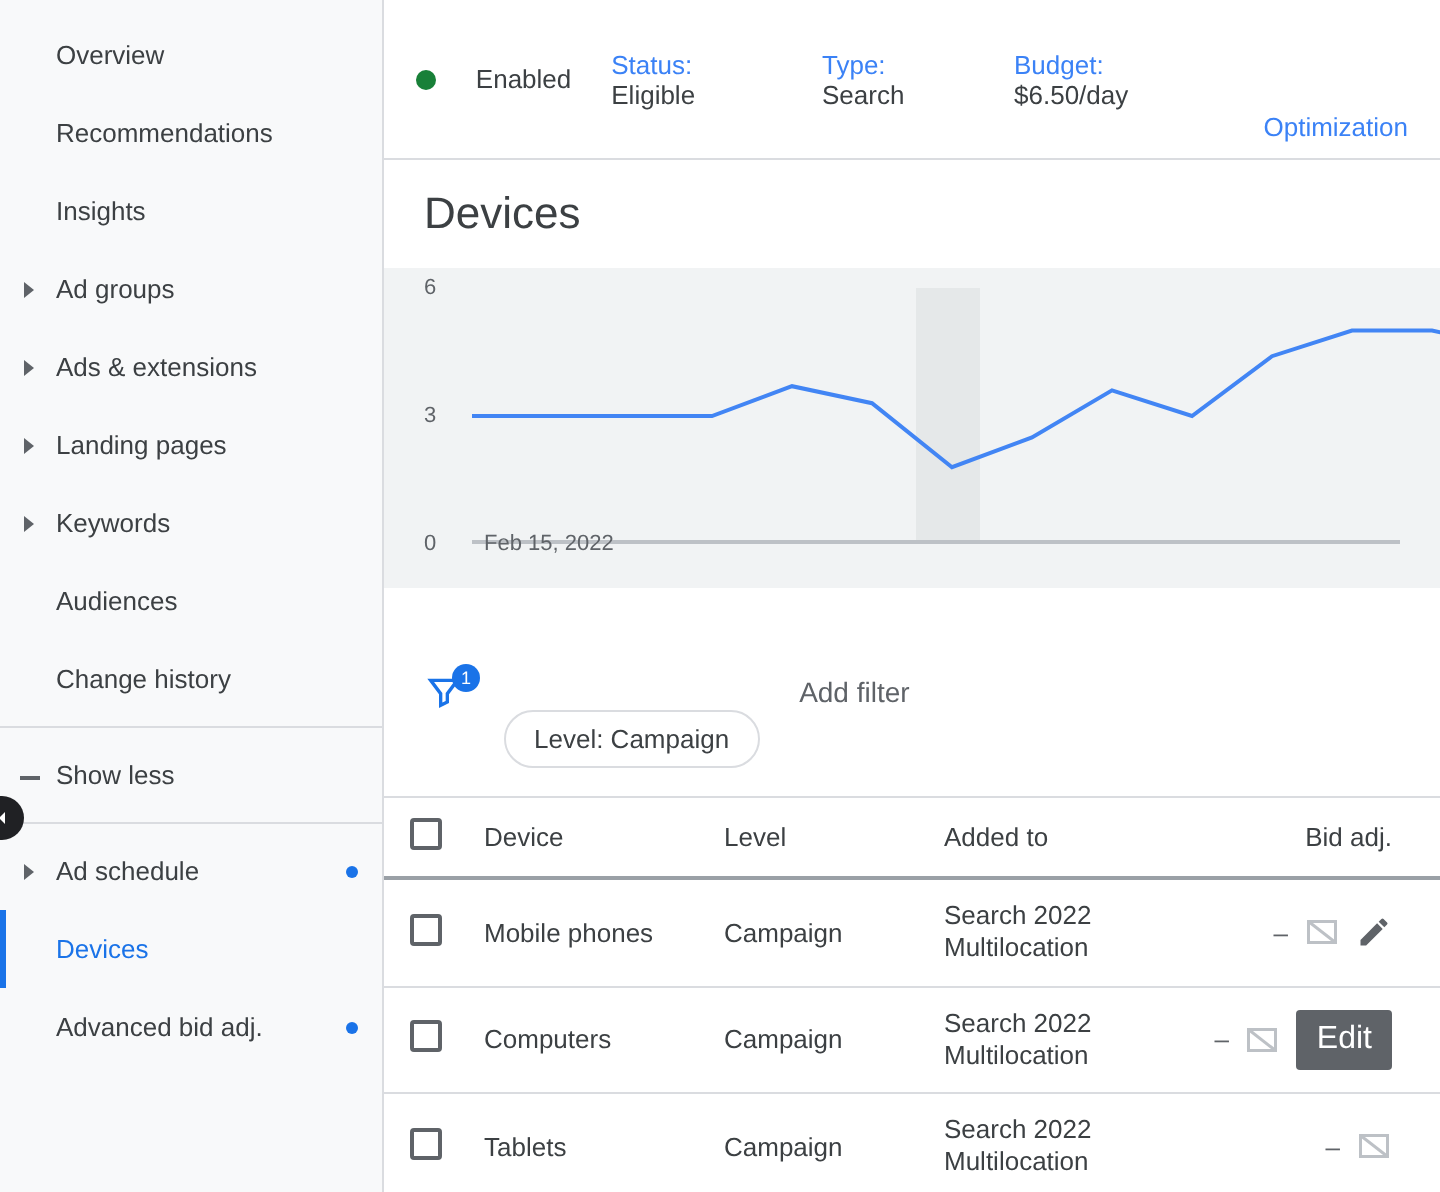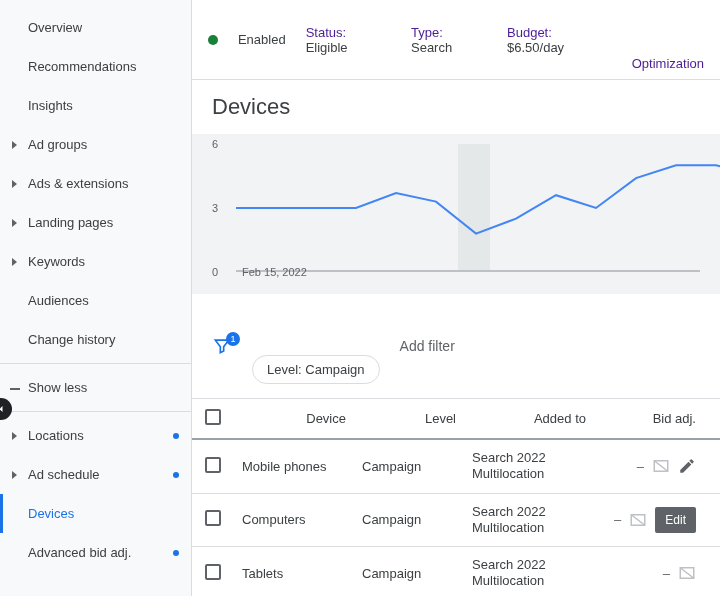--- a/index.html
+++ b/index.html
@@ -14,21 +14,21 @@
   .side-item.active { color: #1a73e8; font-weight: 500; }
   .side-item.active::after { content: ''; position: absolute; left: 0; top: 0; bottom: 0; width: 3px; background: #1a73e8; }
   .side-sep { border-top: 1px solid #dadce0; margin: 4px 0; }
   .show-less { display: flex; align-items: center; padding: 12px 12px 12px 28px; font-size: 13px; color: #3c4043; cursor: pointer; position: relative; }
   .show-less::before { content: ''; position: absolute; left: 10px; top: 50%; width: 10px; height: 2px; background: #5f6368; }
 
   
   .main { flex: 1; display: flex; flex-direction: column; background: #fff; position: relative; overflow: hidden; }
   .topbar { display: flex; align-items: center; gap: 20px; padding: 8px 16px; font-size: 13px; color: #5f6368; border-bottom: 1px solid #dadce0; }
   .topbar .green-dot { width: 10px; height: 10px; border-radius: 50%; background: #188038; }
-  .topbar .lbl { color: #4c1d95; margin-top: 48px; }
+  .topbar .lbl { color: #3b82f6; margin-top: 48px; }
   .topbar .val { color: #3c4043; font-weight: 500; }
   .title { font-size: 22px; padding: 14px 20px; color: #3c4043; }
 
   .chart-area { background: #f1f3f4; padding: 10px 20px 0 20px; height: 180px; position: relative; }
   .chart-inner { position: relative; height: 150px; }
   .band { position: absolute; top: 0; bottom: 22px; left: 246px; width: 32px; background: rgba(128,134,139,0.10); }
   .ytick { position: absolute; left: 0; font-size: 11px; color: #5f6368; transform: translateY(-50%); }
   svg.chart-path { position: absolute; left: 24px; top: 0; right: 0; height: 128px; }
   .axis-line { position: absolute; left: 24px; right: 0; bottom: 22px; height: 2px; background: #bdc1c6; }
   .xdate { position: absolute; left: 30px; bottom: 16px; font-size: 11px; color: #5f6368; }
@@ -37,32 +37,32 @@
   .filterbar { display: flex; align-items: center; gap: 20px; padding: 14px 20px; border-bottom: 1px solid #dadce0; }
   .funnel { position: relative; width: 20px; height: 20px; }
   .funnel svg { width: 20px; height: 20px; }
   .funnel .badge { position: absolute; top: -4px; right: -8px; background: #1a73e8; color: #fff; width: 14px; height: 14px; border-radius: 50%; font-size: 9px; display: flex; align-items: center; justify-content: center; }
   .chip { border: 1px solid #dadce0; border-radius: 16px; padding: 6px 14px; font-size: 13px; color: #3c4043; cursor: pointer; margin-top: 47px; }
   .addfilter { color: #5f6368; font-size: 14px; cursor: pointer; }
 
   
   table.data { width: 100%; border-collapse: collapse; table-layout: fixed; }
   table.data th, table.data td { border-bottom: 1px solid #dadce0; padding: 10px 8px; text-align: left; font-size: 13px; color: #3c4043; vertical-align: middle; }
-  table.data thead th { font-weight: 500; border-bottom: 2px solid #9aa0a6; text-align: right; }
+  table.data thead th { font-weight: 500; border-bottom: 2px solid #9aa0a6; }
   table.data thead tr th:nth-child(1),
   table.data tbody tr td:nth-child(1) { width: 42px; text-align: center; }
   table.data th.bidadj, table.data td.bidadj { text-align: right; padding-right: 24px; }
   .small { font-size: 12px; }
   .cell2 { line-height: 1.25; }
   .actioncell { display: flex; align-items: center; justify-content: flex-end; gap: 8px; }
   .dash { color: #5f6368; font-weight: 400; }
   .noicon { width: 18px; height: 18px; }
   .noicon svg { width: 18px; height: 18px; }
   .pencil { width: 18px; height: 18px; color: #5f6368; cursor: pointer; }
-  .editbox { background: #5f6368; color: #fff; padding: 6px 10px; font-size: 12px; border-radius: 2px; cursor: pointer; text-align: right; }
+  .editbox { background: #5f6368; color: #fff; padding: 6px 10px; font-size: 16px; border-radius: 2px; cursor: pointer; text-align: right; }
   .checkbox-box { width: 16px; height: 16px; border: 2px solid #5f6368; border-radius: 2px; display: inline-block; cursor: pointer; }
   .info-circle { width: 16px; height: 16px; border: 1px solid #9aa0a6; border-radius: 50%; display: inline-flex; align-items: center; justify-content: center; font-size: 10px; color: #5f6368; margin-left: 6px; }
 
   
   .back-circle { position: absolute; left: -10px; top: 398px; width: 22px; height: 22px; background: #202124; border-radius: 50%; display: flex; align-items: center; justify-content: center; z-index: 5; cursor: pointer; }
   .back-circle svg { width: 12px; height: 12px; fill: #fff; }
 </style>
 </head>
 <body>
 
@@ -102,24 +102,20 @@
     <div class="side-item">
         <span>Change history</span>
       </div>
 
     <div class="side-sep"></div>
     <div class="show-less">
         <span>Show less</span>
       </div>
     <div class="side-sep"></div>
 
-    <div class="side-item has-arrow">
-        <span>Locations</span>
-        <span class="dot"></span>
-      </div>
     <div class="side-item has-arrow">
         <span>Ad schedule</span>
         <span class="dot"></span>
       </div>
     <div class="side-item active">
         <span>Devices</span>
       </div>
     <div class="side-item">
         <span>Advanced bid adj.</span>
         <span class="dot"></span>

